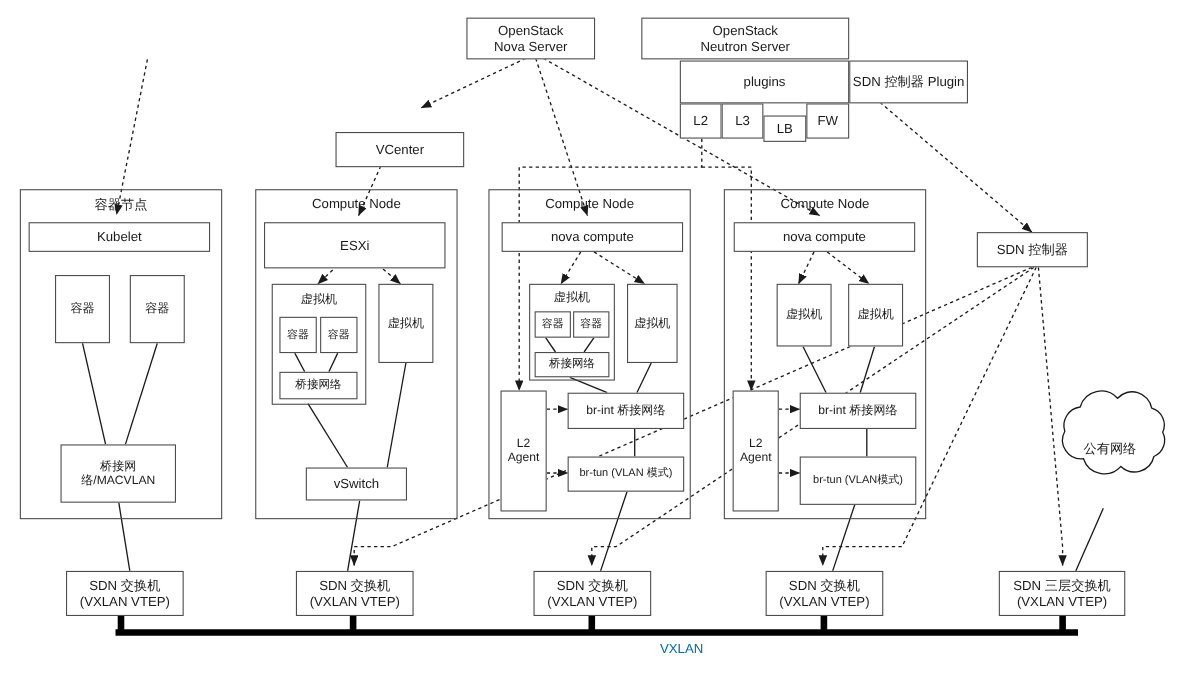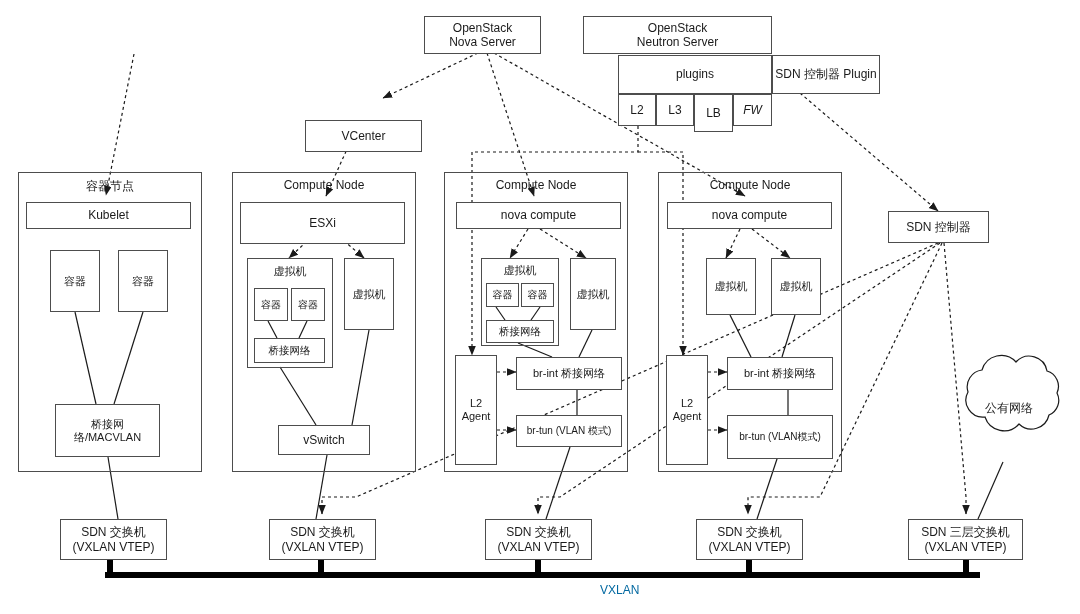--- a/index.html
+++ b/index.html
@@ -166,22 +166,22 @@
   <div class="box f12" style="left:583px; top:16px; width:189px; height:38px;">OpenStack
 Neutron Server</div>
 
   <div class="box f12" style="left:305px; top:98px; width:117px; height:32px;margin-top:22px;">VCenter</div>
 
   <div class="box f12" style="left:772px; top:55px; width:108px; height:39px;">SDN 控制器 Plugin</div>
   <div class="box f12" style="left:618px; top:55px; width:154px; height:39px;">plugins</div>
 
   <div class="box f12" style="left:618px; top:94px; width:38px; height:32px;">L2</div>
   <div class="box f12" style="left:656px; top:94px; width:38px; height:32px;">L3</div>
-  <div class="box f12" style="left:694px; top:94px; width:39px; height:38px;">LB</div>
-  <div class="box f12" style="left:733px; top:94px; width:39px; height:32px;font-style:italic;">FW</div>
+  <div class="box f12" style="left:694px; top:105px; width:39px; height:24px;">LB</div>
+  <div class="box f12" style="left:733px; top:94px; width:39px; height:32px;">FW</div>
 
   <div class="box f12" style="left:888px; top:211px; width:101px; height:32px;">SDN 控制器</div>
 
   <div class="group" style="left:18px; top:172px; width:184px; height:300px;"></div>
   <div class="grouplabel f12" style="left:18px; top:178px; width:184px;">容器节点</div>
 
   <div class="box f12" style="left:26px; top:202px; width:165px; height:27px;">Kubelet</div>
 
   <div class="box f11" style="left:50px; top:250px; width:50px; height:62px;">容器</div>
   <div class="box f11" style="left:118px; top:250px; width:50px; height:62px;">容器</div>

